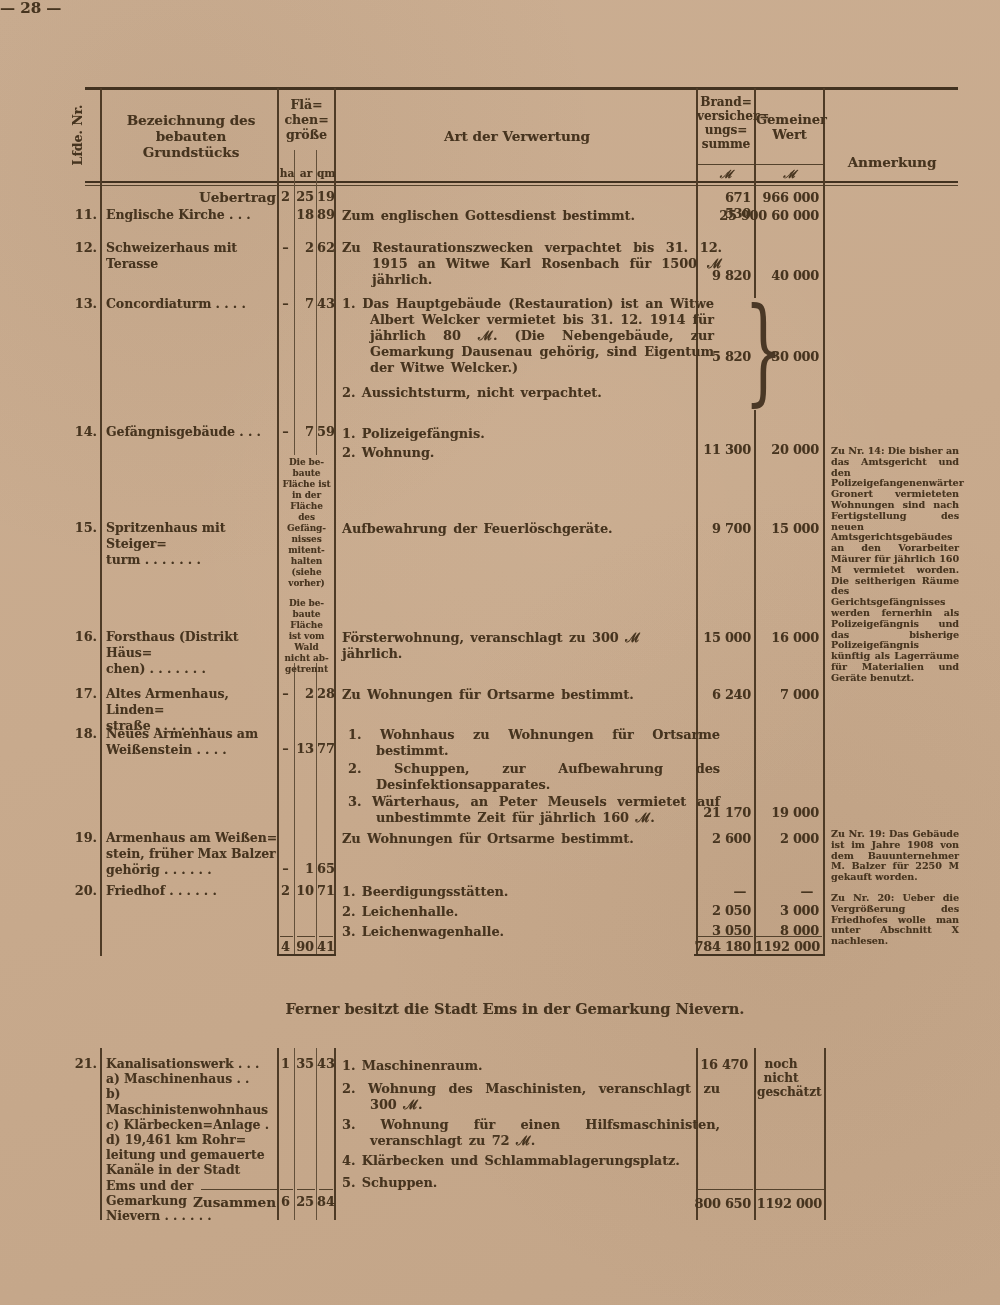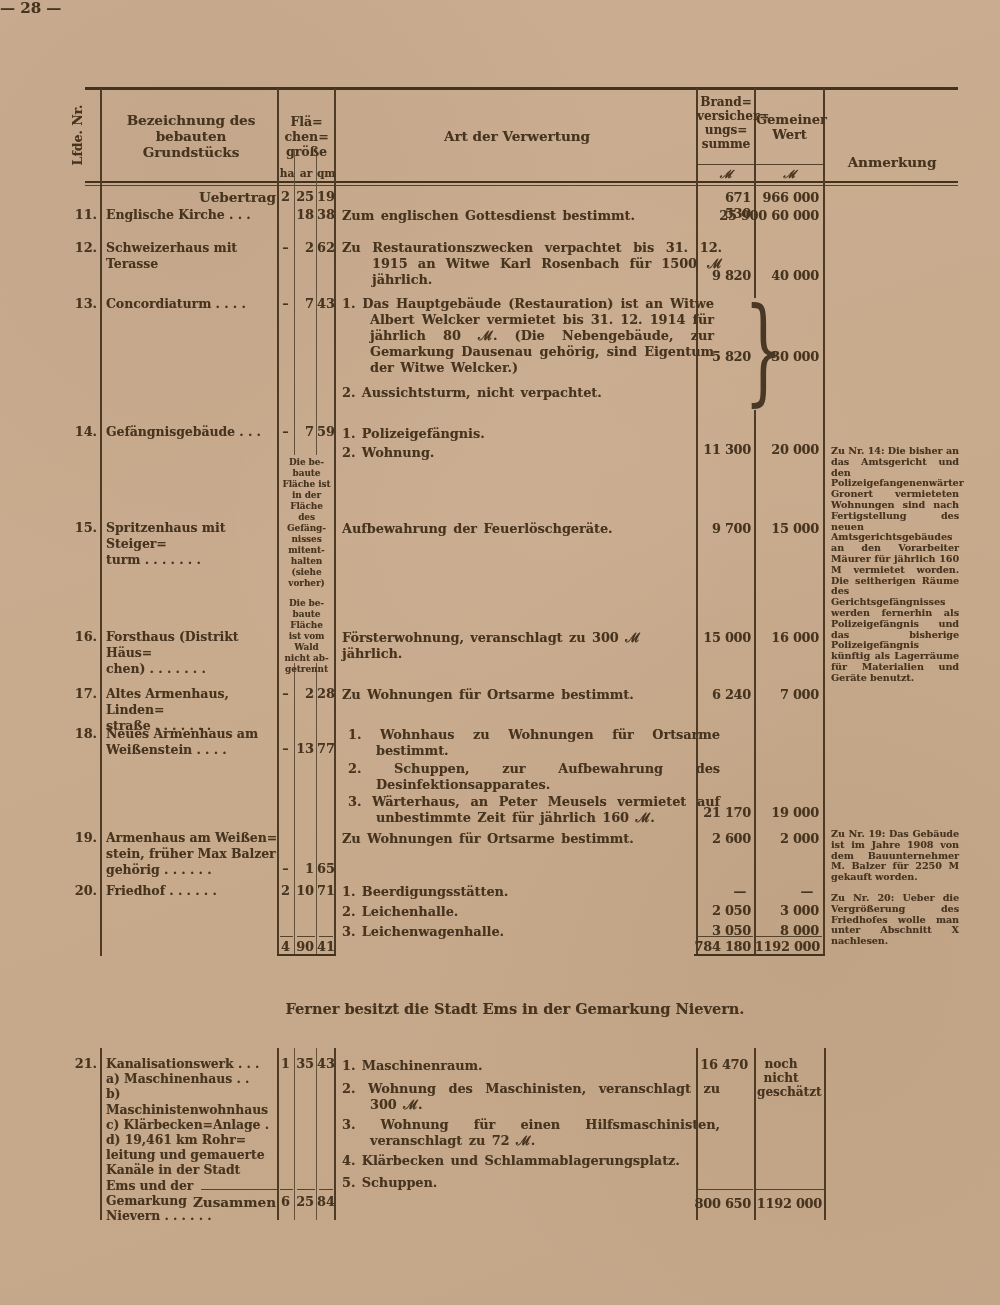--- a/index.html
+++ b/index.html
@@ -68,21 +68,21 @@
 <div class="hl thin" style="left:297px;top:936px;width:18px;"></div>
 <div class="hl thin" style="left:319px;top:936px;width:14px;"></div>
 <div class="hl thin" style="left:697px;top:936px;width:56px;"></div>
 <div class="hl thin" style="left:756px;top:936px;width:66px;"></div>
 <div class="hl" style="left:277px;top:954px;width:59px;"></div>
 <div class="hl" style="left:694px;top:954px;width:131px;"></div>
 
 <div class="cell c rot" style="left:32px;top:127px;width:92px;font-size:12.5px;">Lfde. Nr.</div>
 <div class="cell c pre hdr" style="left:106px;top:112px;width:170px;">Bezeichnung des bebauten
 Grundstücks</div>
-<div class="cell c pre" style="left:279px;top:97px;width:55px;font-size:12.5px;line-height:15px;margin-top:17px;">Flä=
+<div class="cell c pre" style="left:279px;top:97px;width:55px;font-size:12.5px;line-height:15px;">Flä=
 chen=
 größe</div>
 <div class="cell c" style="left:279px;top:165px;width:16px;font-size:10.5px;">ha</div>
 <div class="cell c" style="left:296px;top:165px;width:20px;font-size:10.5px;">ar</div>
 <div class="cell c" style="left:317px;top:165px;width:17px;font-size:10.5px;">qm</div>
 <div class="cell c hdr" style="left:342px;top:128px;width:350px;">Art der Verwertung</div>
 <div class="cell c pre" style="left:697px;top:95px;width:58px;font-size:12px;line-height:14px;">Brand=
 versicher=
 ungs=
 summe</div>
@@ -95,21 +95,21 @@
 <div class="cell r" style="left:106px;top:189px;width:170px;font-size:13.5px;">Uebertrag</div>
 <div class="cell c" style="left:278px;top:189px;width:15px;">2</div>
 <div class="cell r" style="left:296px;top:189px;width:18px;">25</div>
 <div class="cell r" style="left:317px;top:189px;width:16px;">19</div>
 <div class="cell r money" style="left:696px;top:190px;width:55px;">671 530</div>
 <div class="cell r money" style="left:755px;top:190px;width:64px;">966 000</div>
 
 <div class="cell r" style="left:64px;top:207px;width:33px;">11.</div>
 <div class="cell name" style="left:106px;top:207px;width:172px;">Englische Kirche  .  .  .</div>
 <div class="cell r" style="left:296px;top:207px;width:18px;">18</div>
-<div class="cell r" style="left:317px;top:207px;width:16px;">38</div>
+<div class="cell r" style="left:317px;top:207px;width:16px;">89</div>
 <div class="cell use" style="left:342px;top:208px;width:350px;">Zum  englischen  Gottesdienst  bestimmt.</div>
 <div class="cell r money" style="left:696px;top:208px;width:55px;padding-left:16px;">25 900</div>
 <div class="cell r money" style="left:755px;top:208px;width:64px;">60 000</div>
 
 <div class="cell r" style="left:64px;top:240px;width:33px;">12.</div>
 <div class="cell name" style="left:106px;top:240px;width:172px;">Schweizerhaus mit Terasse</div>
 <div class="cell c" style="left:278px;top:240px;width:15px;">–</div>
 <div class="cell r" style="left:296px;top:240px;width:18px;">2</div>
 <div class="cell r" style="left:317px;top:240px;width:16px;">62</div>
 <div class="cell use j hang30" style="left:342px;top:240px;width:350px;">Zu Restaurationszwecken verpachtet bis 31. 12. 1915 an Witwe Karl Rosenbach für 1500 ℳ jährlich.</div>

